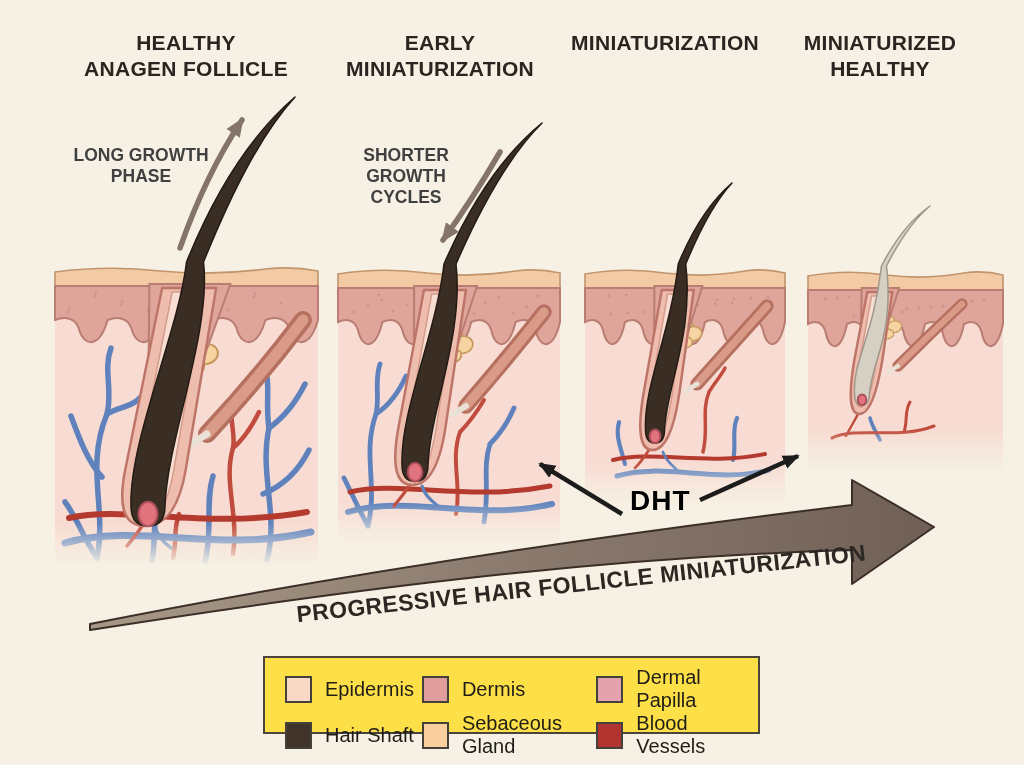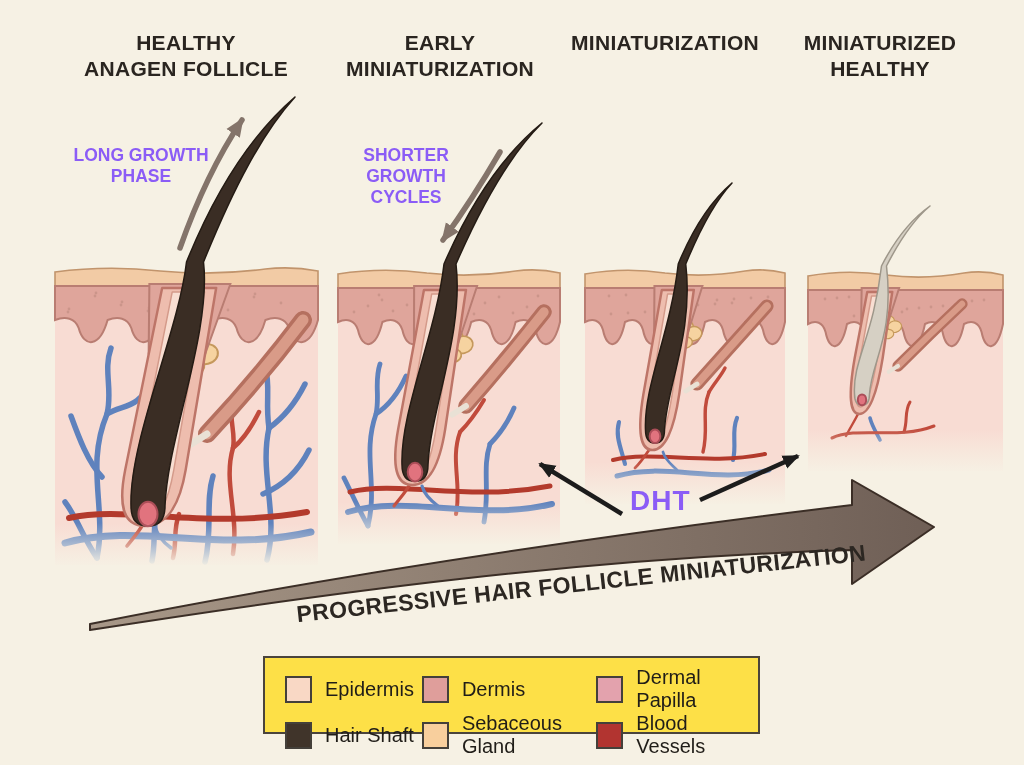--- a/index.html
+++ b/index.html
@@ -9,21 +9,21 @@
     font-family:"Liberation Sans", sans-serif;
   }
   #scene{position:absolute;left:0;top:0;}
   .h{
     position:absolute; top:30px; text-align:center;
     font-weight:bold; font-size:21px; line-height:26px;
     letter-spacing:.3px; color:#2a2520;
   }
   .sub{
     position:absolute; text-align:center; font-weight:bold;
-    font-size:17.5px; line-height:21px; color:#8b5cf6;
+    font-size:17.5px; line-height:21px; color:#404040;
   }
   #dht{
     position:absolute; left:630px; top:485px;
     font-weight:bold; font-size:28px; letter-spacing:1px;
   }
   #ptext{
     position:absolute; left:295px; top:571px; width:560px;
     text-align:center; font-weight:bold; font-size:23px;
     letter-spacing:.4px; color:#2c2722; white-space:nowrap;
     transform:rotate(-6.2deg);
@@ -315,21 +315,21 @@
   <div class="sub" style="left:62px;top:145px;width:158px">
     <div>LONG GROWTH</div>
     <div>PHASE</div>
   </div>
   <div class="sub" style="left:350px;top:145px;width:112px">
     <div>SHORTER</div>
     <div>GROWTH</div>
     <div>CYCLES</div>
   </div>
 
-  <div id="dht" style="color: #8b5cf6;">DHT</div>
+  <div id="dht" style="color: #000000;">DHT</div>
 
   <div id="ptext">PROGRESSIVE HAIR FOLLICLE MINIATURIZATION</div>
 
   <div id="legend">
     <div class="li">
       <span class="sw" style="background-color: rgb(249, 216, 197);"></span>
       <span class="ll">Epidermis</span>
     </div>
     <div class="li">
       <span class="sw" style="background-color: rgb(64, 52, 42);"></span>

